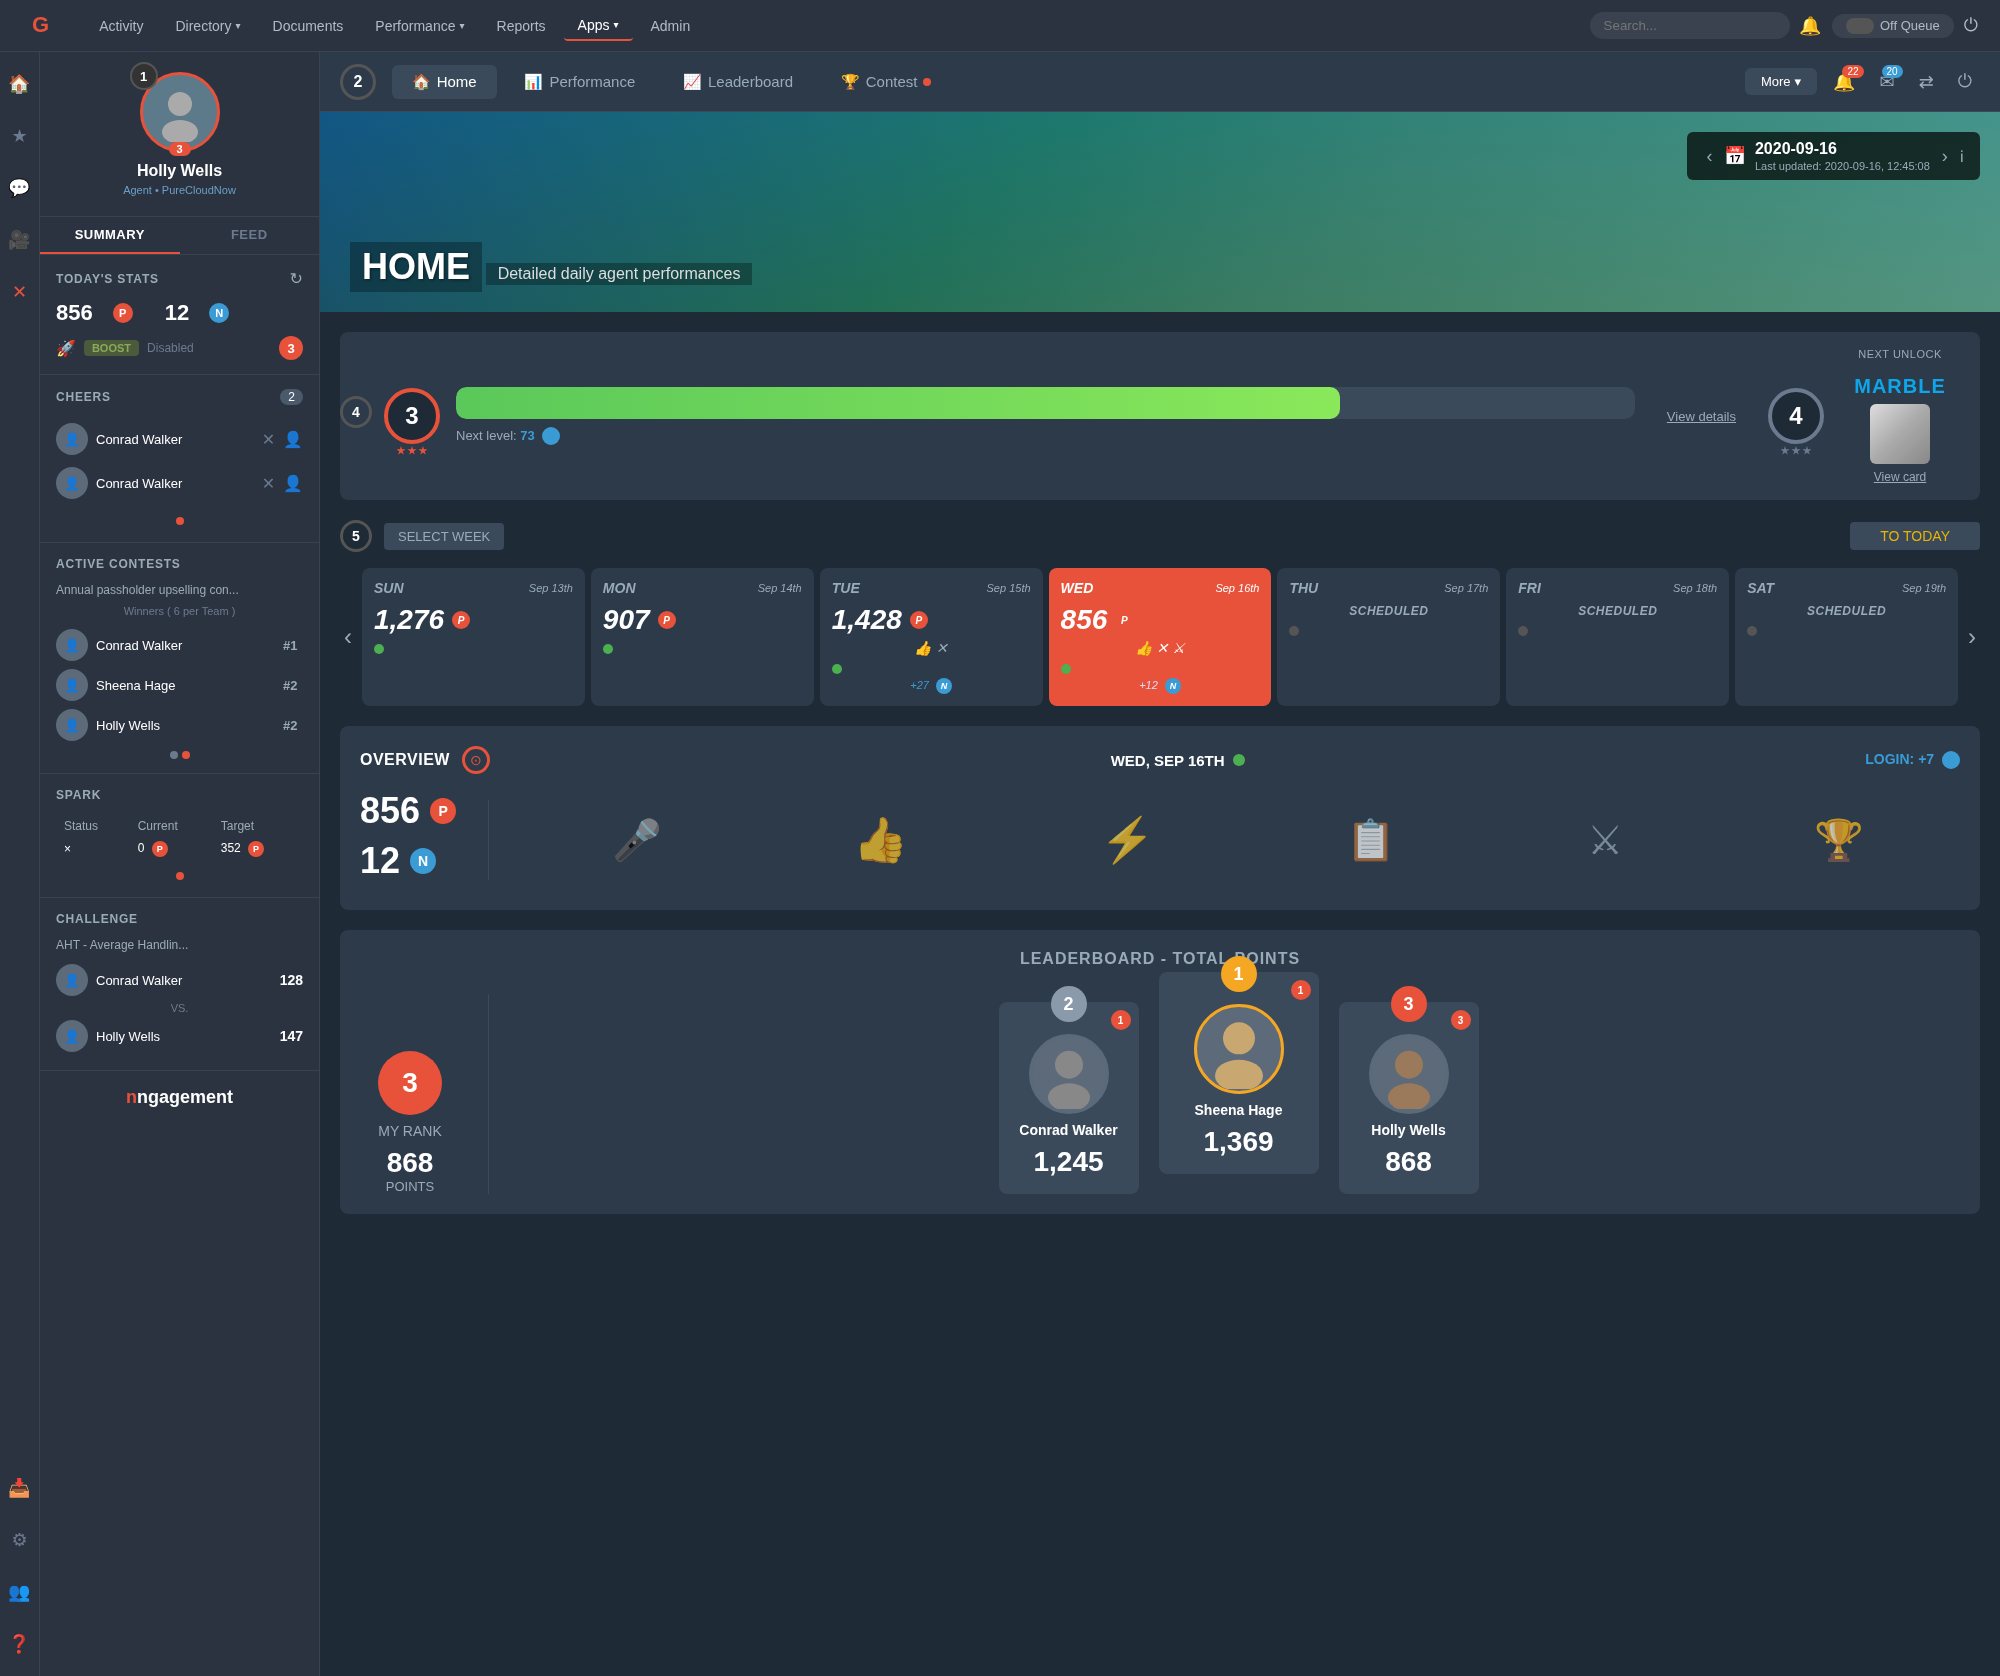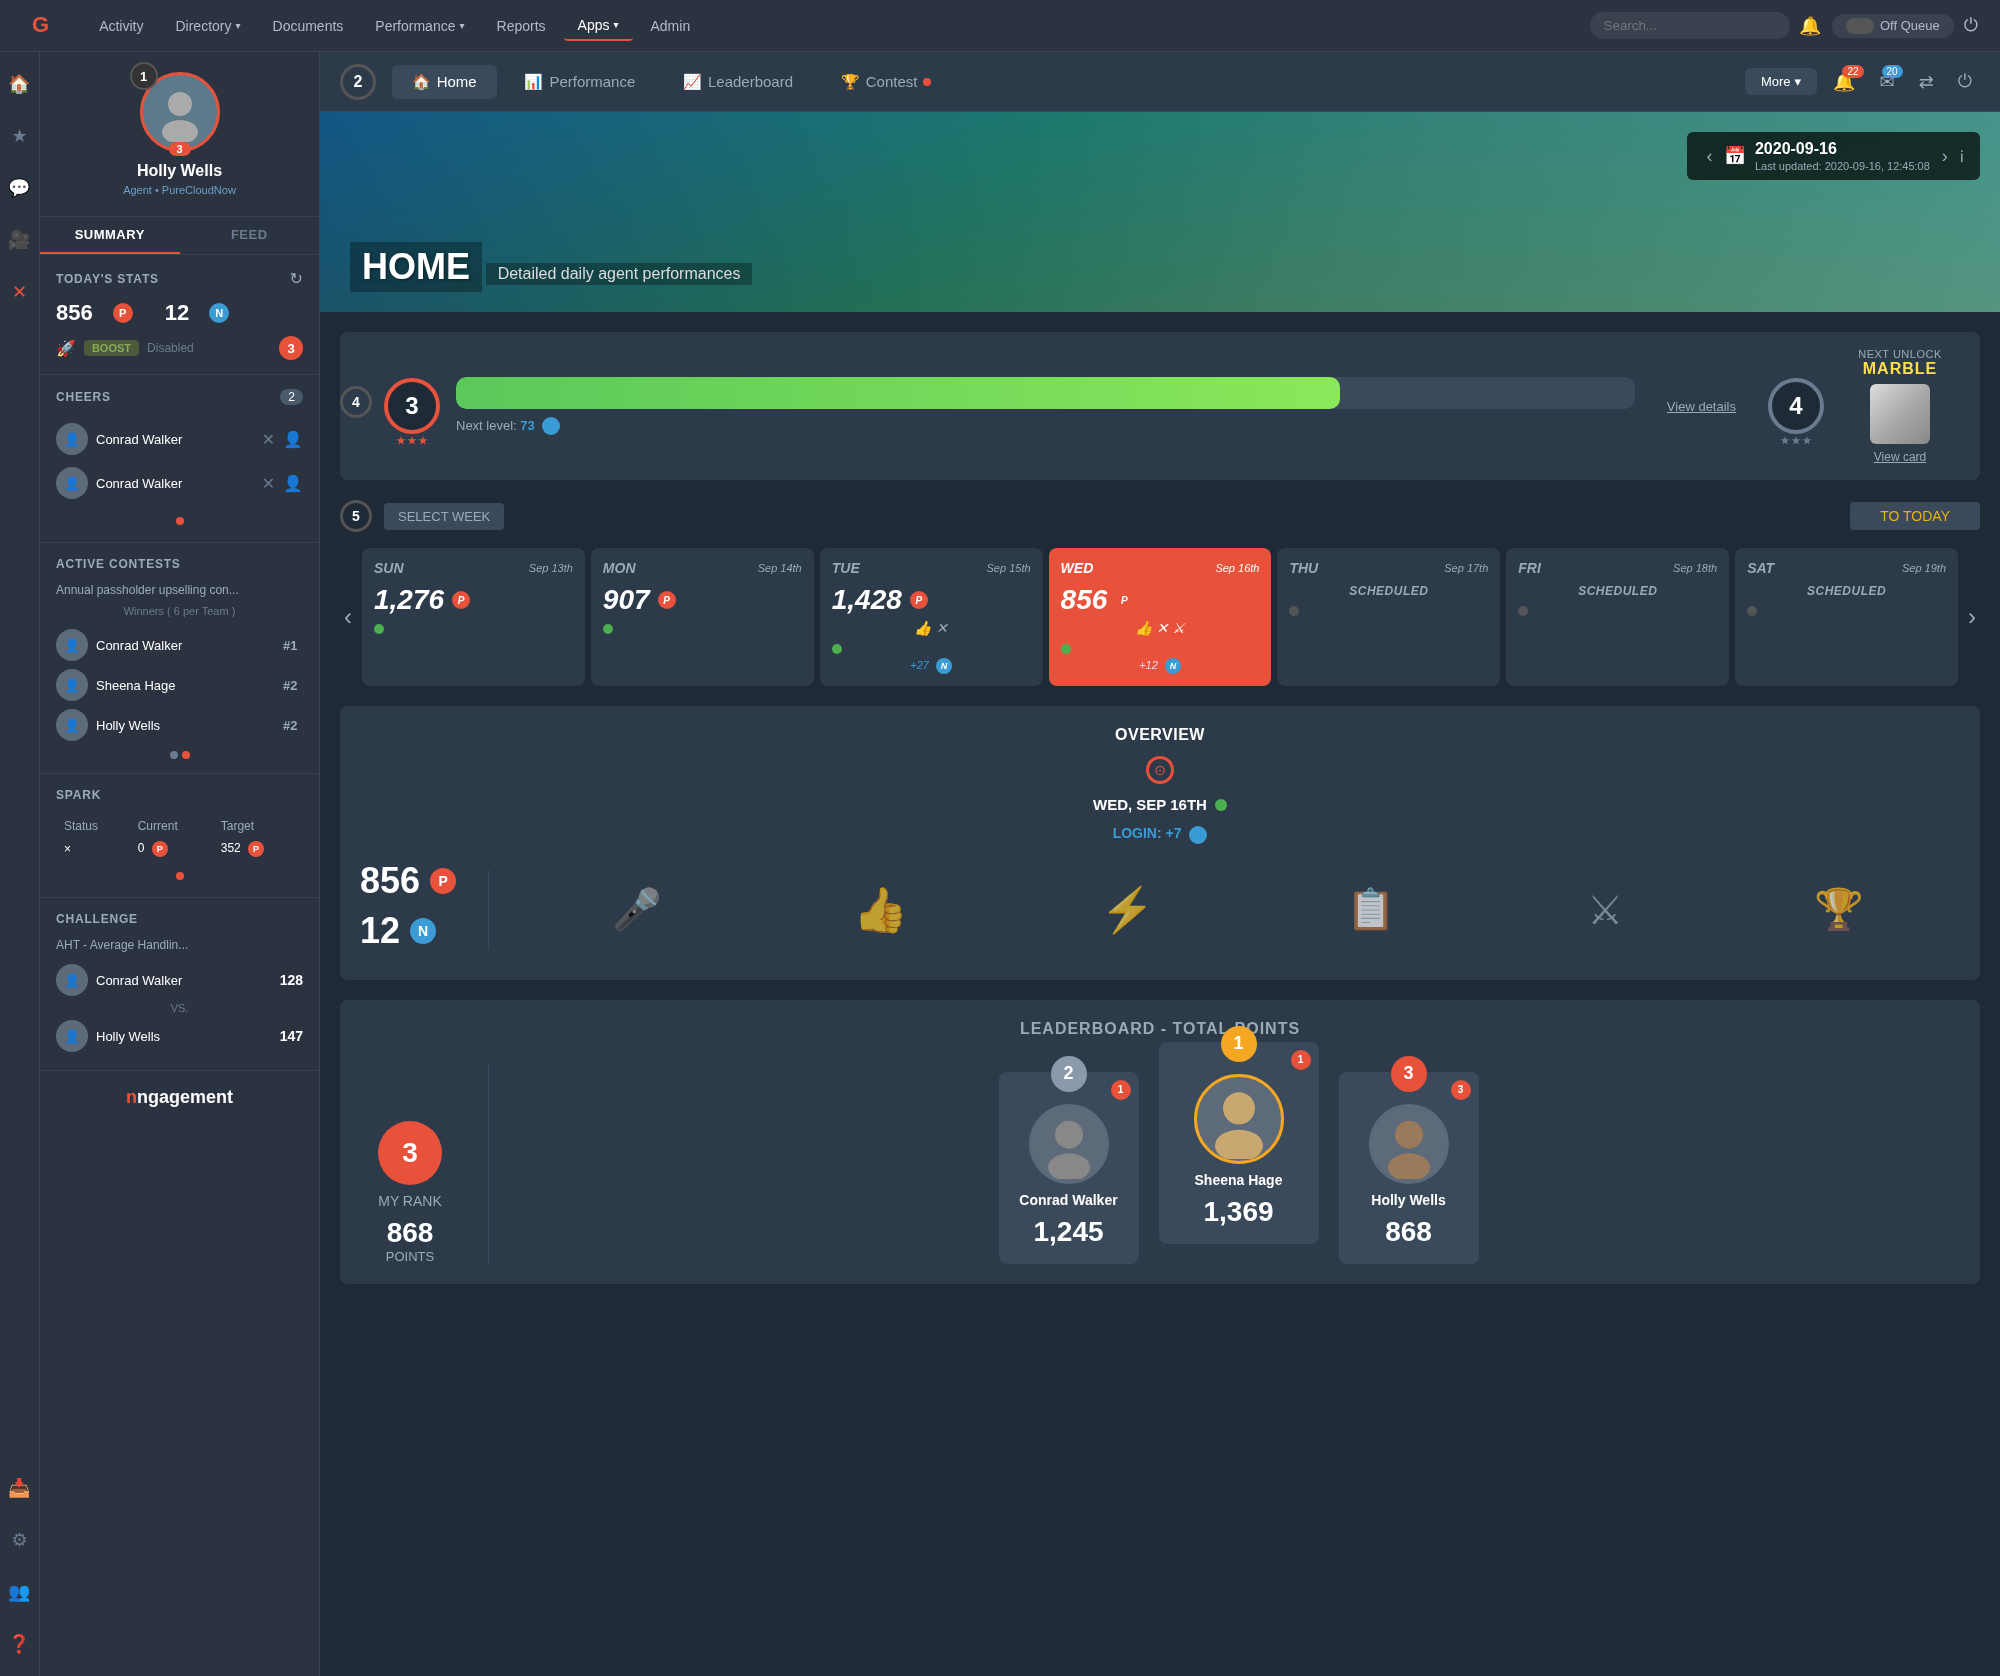--- a/index.html
+++ b/index.html
@@ -104,21 +104,21 @@
     .level-num-circle .stars { position: absolute; bottom: -16px; left: 50%; transform: translateX(-50%); display: flex; gap: 2px; }
     .star { color: #e8523a; font-size: 10px; }
     .progress-bar-wrap { flex: 1; }
     .progress-bar-bg { background: #3a4a5a; border-radius: 10px; height: 32px; overflow: hidden; }
     .progress-bar-fill { background: linear-gradient(90deg, #5ac85a, #8ae85a); height: 100%; border-radius: 10px; }
     .progress-label { margin-top: 8px; font-size: 13px; color: #9aabb8; }
     .progress-label span { color: #3a9bd5; font-weight: bold; }
     .view-details-btn { color: #9aabb8; font-size: 13px; cursor: pointer; text-decoration: underline; }
     .next-unlock { text-align: center; min-width: 120px; }
     .next-unlock-label { font-size: 11px; color: #9aabb8; letter-spacing: 0.5px; }
-    .next-unlock-val { font-size: 16px; font-weight: bold; color: #fde047; letter-spacing: 1px; }
+    .next-unlock-val { font-size: 20px; font-weight: bold; color: #0ea5e9; letter-spacing: 1px; margin-top: 15px; }
     .marble-img { width: 60px; height: 60px; background: linear-gradient(135deg, #ddd, #aaa, #888); border-radius: 6px; margin: 6px auto; }
     .view-card-btn { color: #9aabb8; font-size: 12px; cursor: pointer; text-decoration: underline; }
 
     
     .week-selector { display: flex; align-items: center; gap: 8px; margin-bottom: 16px; }
     .select-week-btn { background: #3a4a5a; border-radius: 4px; padding: 6px 14px; color: #9aabb8; cursor: pointer; font-size: 13px; }
     .week-spacer { flex: 1; }
     .to-today-btn { background: #3a4a5a; border-radius: 4px; padding: 6px 30px; color: #eab308; cursor: pointer; font-size: 14px; }
 
     
@@ -135,21 +135,21 @@
     .day-dot { width: 10px; height: 10px; border-radius: 50%; }
     .dot-green { background: #4caf50; }
     .dot-gray { background: #555; }
     .day-bonus { font-size: 11px; color: #3a9bd5; margin-top: 4px; text-align: center; }
     .day-card-actions { display: flex; gap: 4px; justify-content: center; margin-top: 4px; }
     .action-icon-sm { color: #9aabb8; font-size: 14px; cursor: pointer; }
     .arrow-side { color: #9aabb8; font-size: 24px; cursor: pointer; display: flex; align-items: center; padding: 0 4px; }
 
     
     .overview-section { background: #2c3a4a; border-radius: 8px; padding: 20px; margin-bottom: 20px; }
-    .overview-header { display: flex; align-items: center; gap: 12px; margin-bottom: 16px; flex-direction: column; }
+    .overview-header { display: flex; align-items: center; gap: 12px; margin-bottom: 16px; }
     .overview-title { font-size: 16px; font-weight: bold; letter-spacing: 0.5px; }
     .overview-target-icon { width: 28px; height: 28px; border-radius: 50%; border: 3px solid #e8523a; display: flex; align-items: center; justify-content: center; font-size: 14px; color: #e8523a; }
     .overview-date { font-size: 15px; font-weight: bold; flex: 1; text-align: center; display: flex; align-items: center; justify-content: center; gap: 8px; }
     .online-dot { width: 12px; height: 12px; border-radius: 50%; background: #4caf50; display: inline-block; }
     .login-info { font-size: 14px; font-weight: bold; color: #9aabb8; }
     .login-info span { color: #3a9bd5; }
     .overview-content { display: flex; gap: 20px; align-items: center; }
     .overview-stats { min-width: 100px; }
     .ov-stat { font-size: 36px; font-weight: bold; display: flex; align-items: center; gap: 6px; margin-bottom: 8px; }
     .overview-icons { flex: 1; display: flex; justify-content: space-around; align-items: center; }

